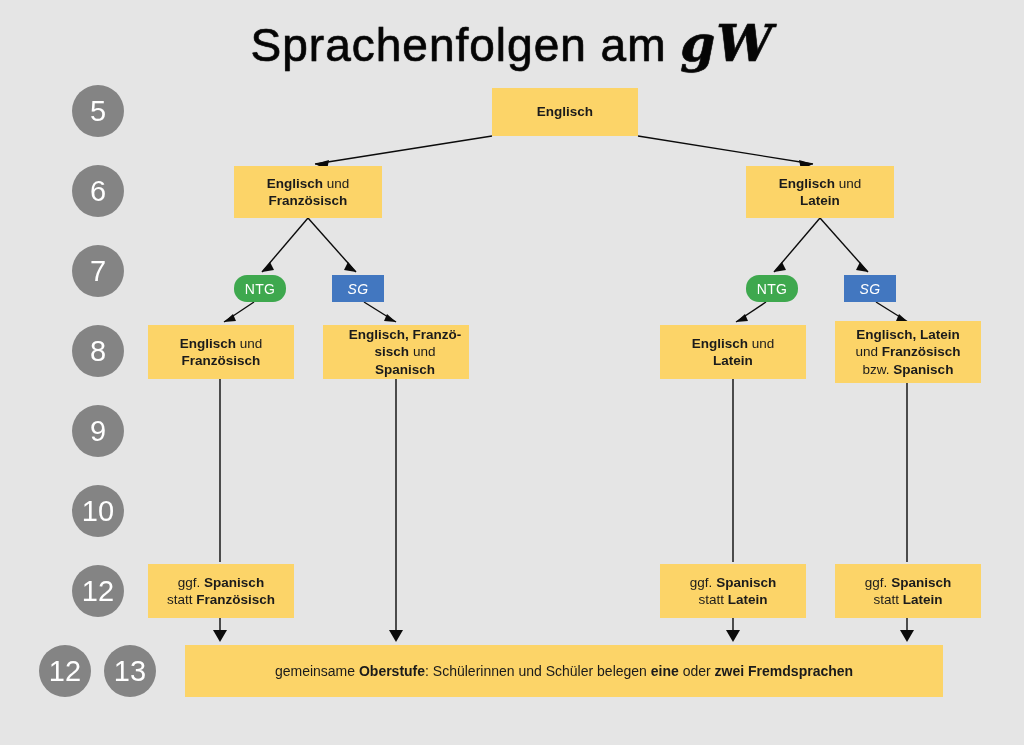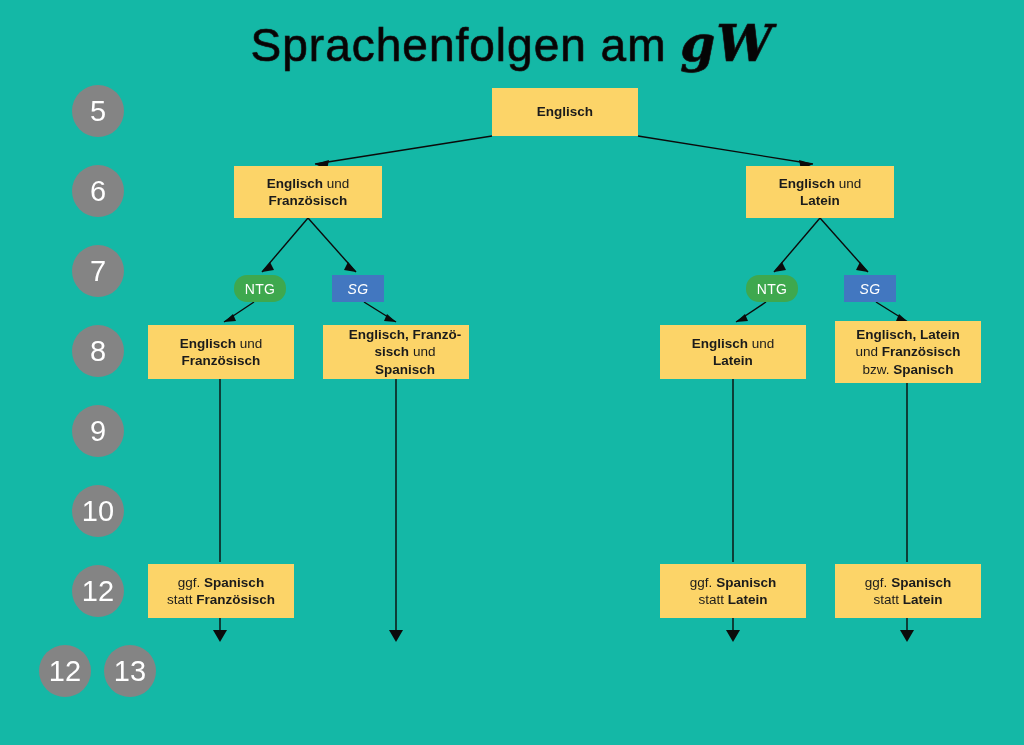--- a/index.html
+++ b/index.html
@@ -10,21 +10,21 @@
   body {
     width: 1024px;
     height: 745px;
     font-family: "Liberation Sans", sans-serif;
     overflow: hidden;
   }
   #stage {
     position: relative;
     width: 1024px;
     height: 745px;
-    background: #14b8a6;
+    background: #e5e5e5;
   }
   #title {
     position: absolute;
     left: 0;
     top: 14px;
     width: 1024px;
     text-align: center;
     font-size: 46px;
     font-weight: 400;
     letter-spacing: 1px;
@@ -235,14 +235,17 @@
       <span class="t"><span class="lite">statt </span><b>Latein</b></span>
     </span>
   </div>
   <div class="box" style="left:835px; top:564px; width:146px; height:54px;">
     <span class="t">
       <span class="t"><span class="lite">ggf. </span><b>Spanisch</b></span>
       <span class="t"><span class="lite">statt </span><b>Latein</b></span>
     </span>
   </div>
 
+  <div class="bottombar" style="left:185px; top:645px; width:758px; height:52px;">
+    <span><span>gemeinsame </span><b>Oberstufe</b><span>: Schülerinnen und Schüler belegen </span><b>eine</b><span> oder </span><b>zwei Fremdsprachen</b></span>
+  </div>
 
 </div>
 
 </body></html>

